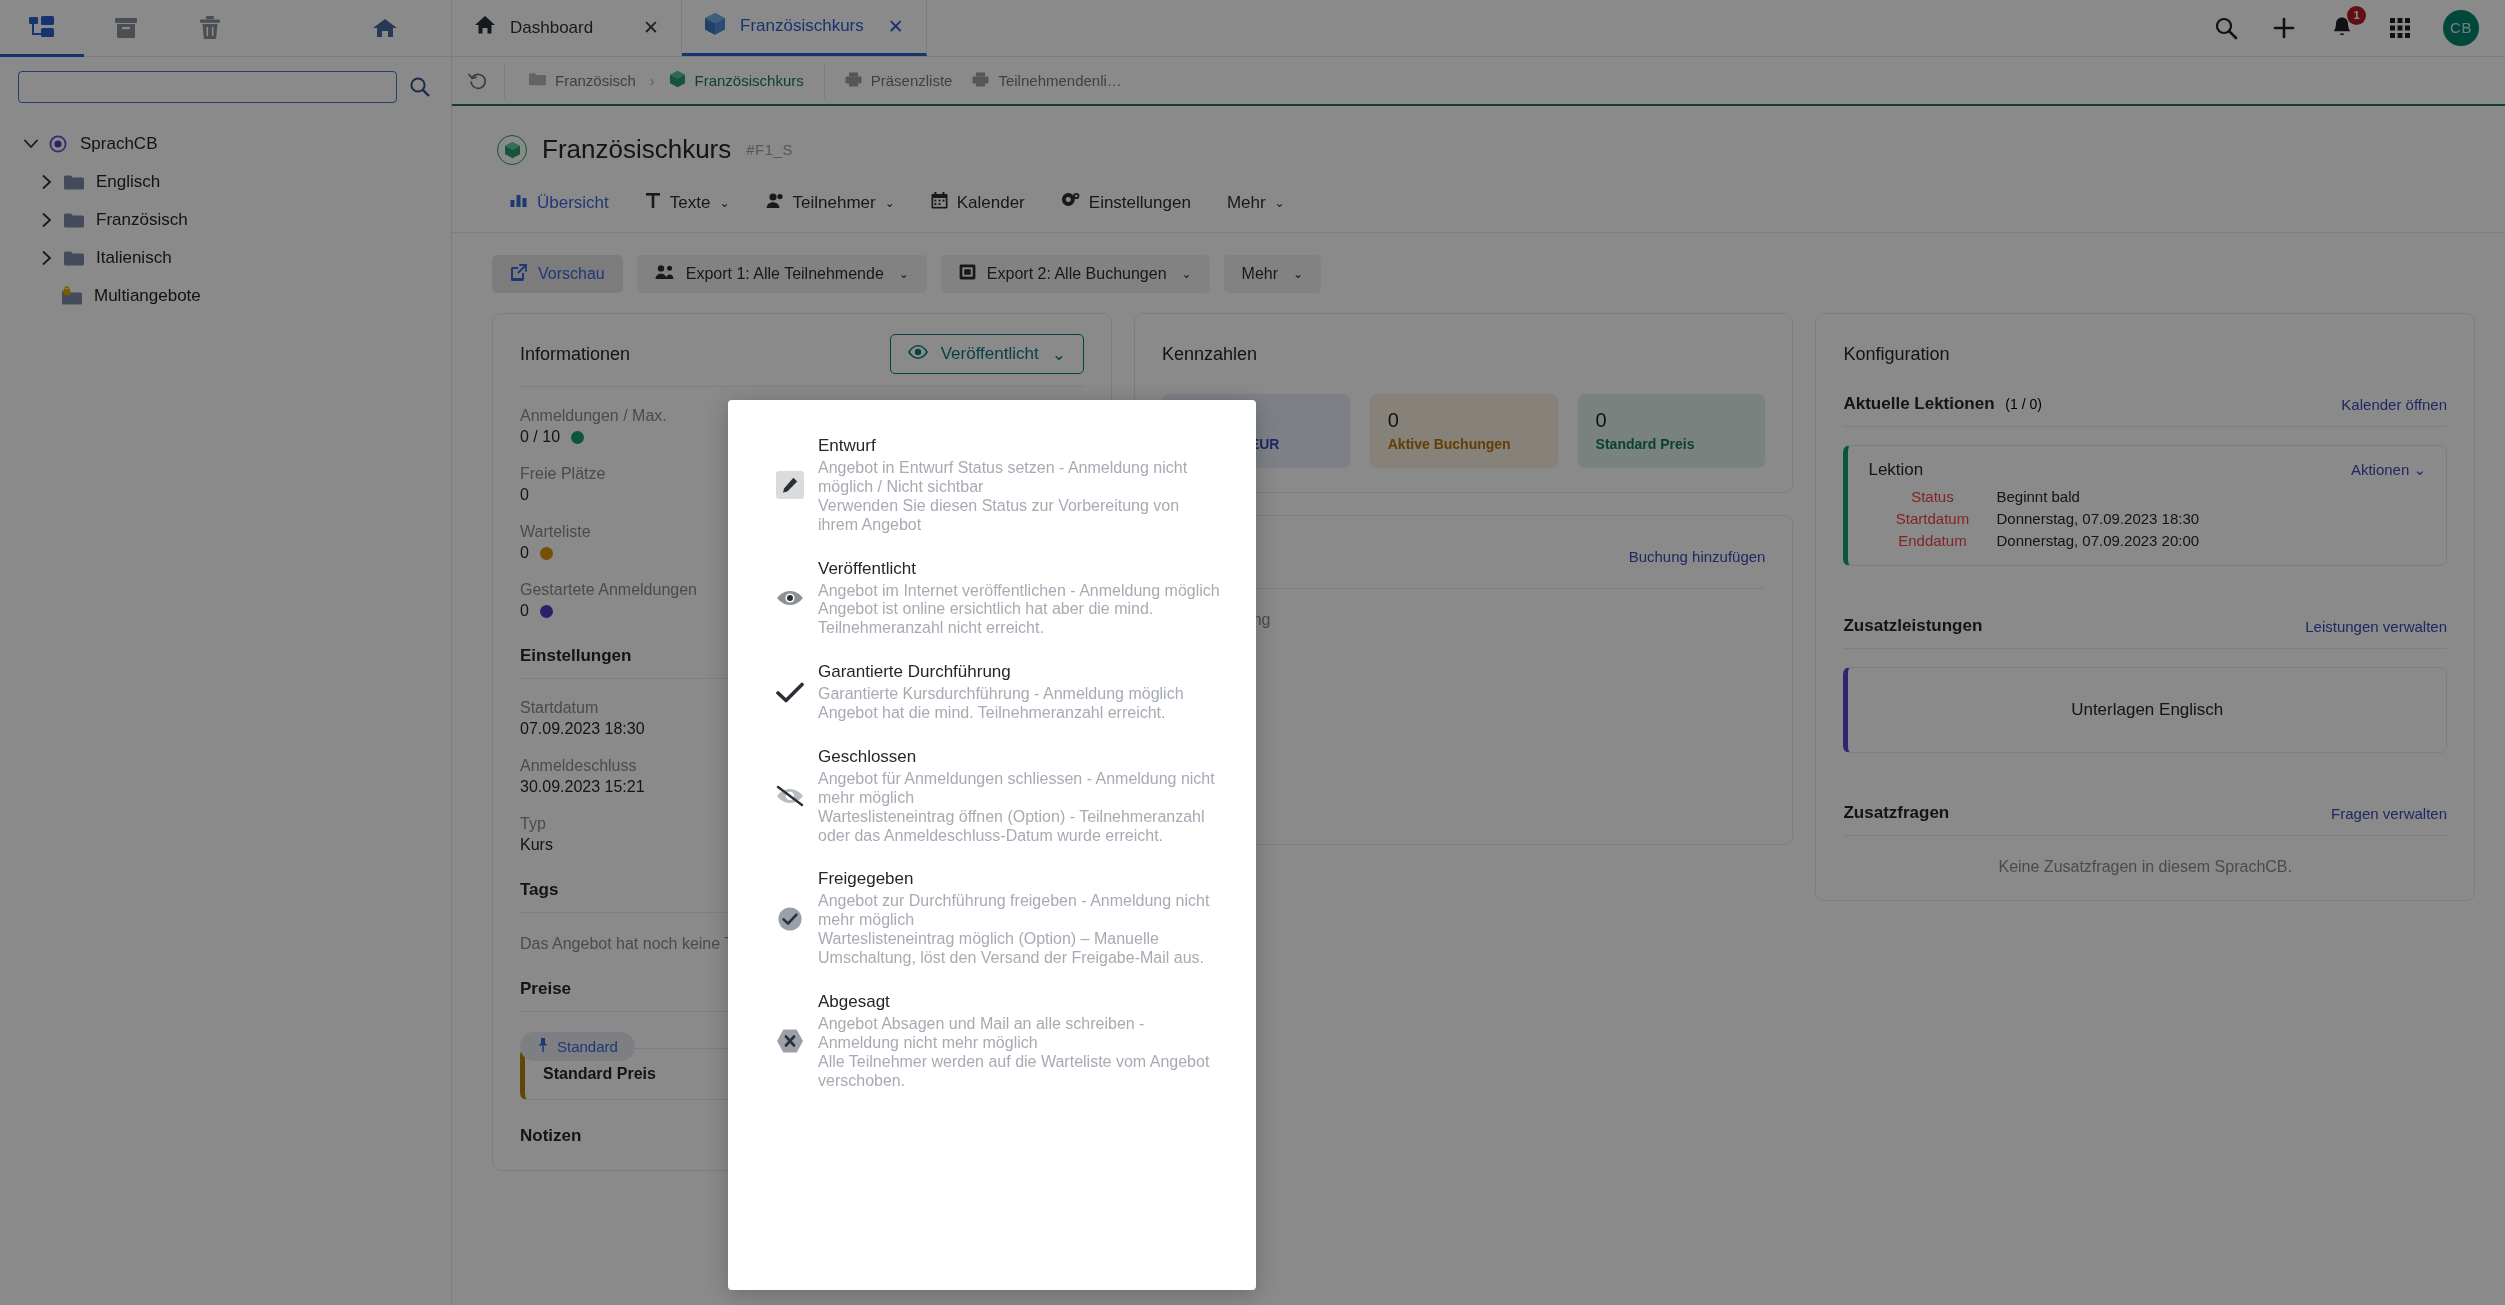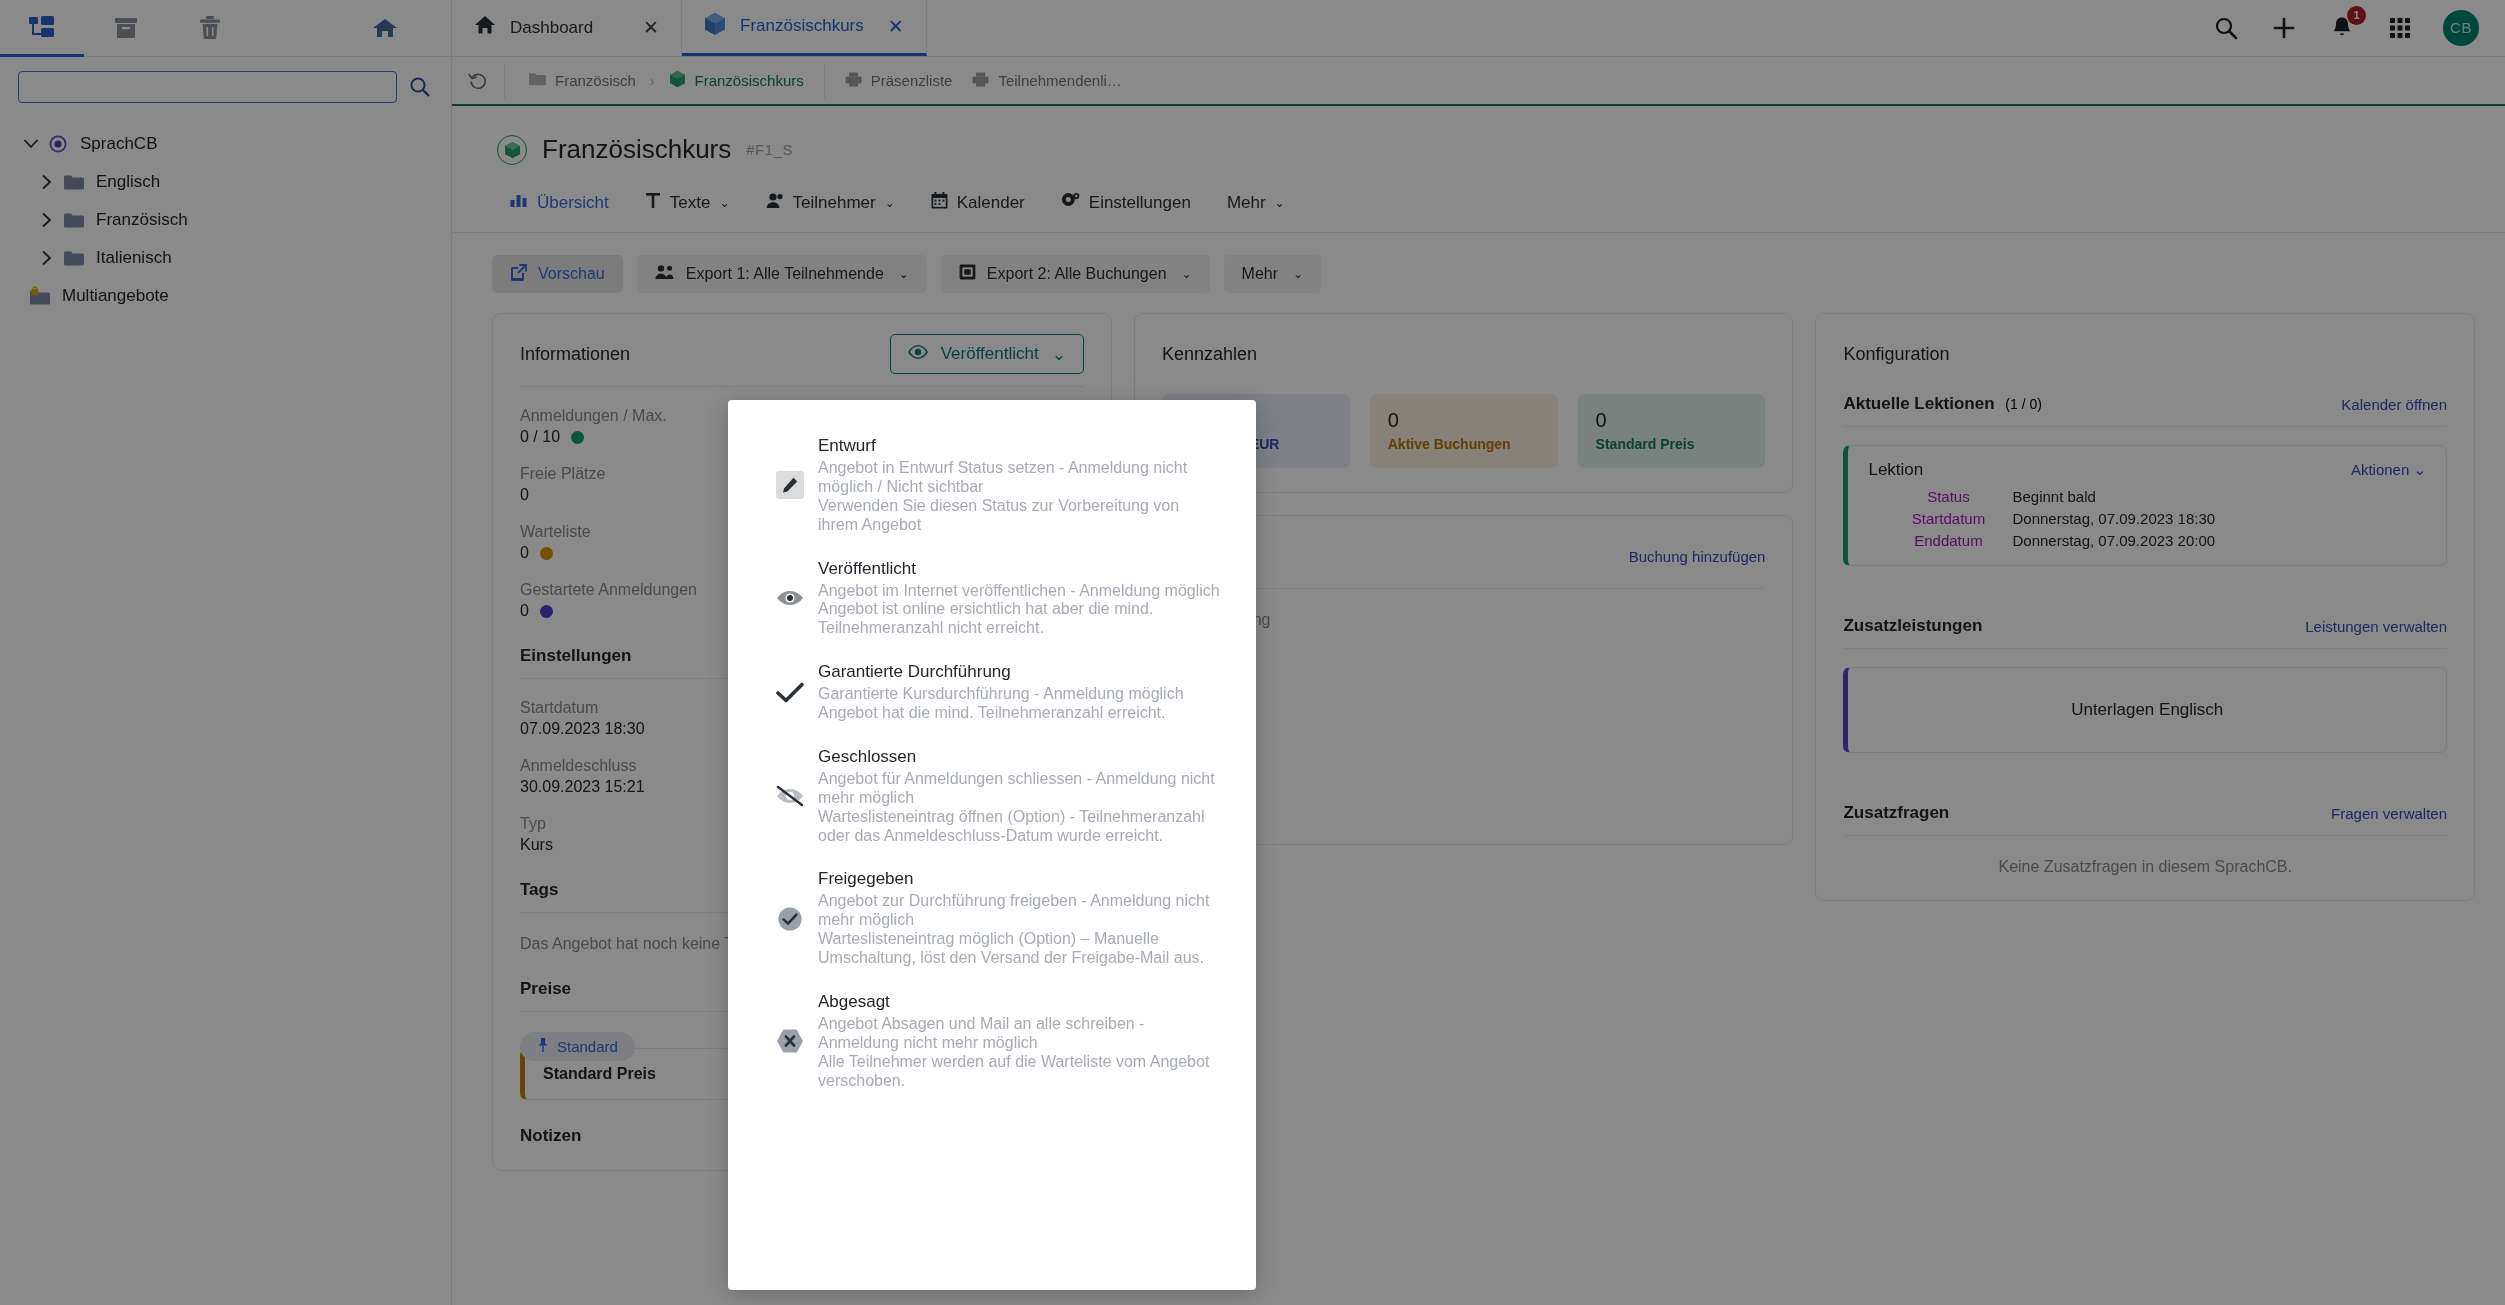--- a/index.html
+++ b/index.html
@@ -27,21 +27,21 @@
   .sb-search-row { display:flex; align-items:center; gap:10px; padding:14px 18px 0 18px; }
   .sb-search-input { flex:1; height:32px; border:1px solid #4a6fd0; border-radius:4px;
                      background:#fff; padding:0 8px; font-size:14px; color:#222; outline:none;}
   .sb-search-ico { width:26px; height:26px; display:flex; align-items:center; justify-content:center; cursor:pointer;}
   .tree { padding:22px 0 0 0; }
   .tree-row { display:flex; align-items:center; height:38px; padding-left:18px; font-size:17px; color:#22262b; cursor:pointer;}
   .tree-row .caret { width:26px; display:flex; align-items:center; justify-content:center; color:#2b2f36; }
   .tree-row .caret svg{display:block}
   .tree-row .t-ico { width:28px; display:flex; align-items:center; justify-content:center; margin-right:8px;}
   .tree-row.lvl1 { padding-left:34px; }
-  .tree-row.lvl1b { padding-left:26px; }
+  .tree-row.lvl1b { padding-left:58px; }
 
   
   .topbar { position:absolute; left:452px; top:0; right:0; height:57px; background:#fff;
             border-bottom:1px solid #e3e5e8; display:flex; align-items:flex-end; }
   .tabstrip { display:flex; height:57px; }
   .ttab { display:flex; align-items:center; gap:14px; padding:0 22px 0 22px; height:57px;
           font-size:17px; color:#2f3338; border-right:1px solid #e6e8ea; cursor:pointer; min-width:230px;}
   .ttab .label { flex:1; }
   .ttab.active { color:#2c5fd0; border-bottom:3px solid #2c5fd0; }
   .ttab .x { font-size:19px; color:#3b3f45; margin-left:10px; }
@@ -127,21 +127,21 @@
   .subhead .t { font-size:17px; font-weight:700; color:#23272c; }
   .subhead .t .cnt { font-size:14px; font-weight:400; color:#000000; margin-left:6px;}
 
   .itembox { border:1px solid #e6e8ea; border-radius:7px; padding:14px 20px 16px 20px; margin-top:18px; }
   .itembox.green-l { border-left:5px solid #12a06e; }
   .itembox.purple-l { border-left:5px solid #5b42d0; padding:32px 20px; }
   .ib-head { display:flex; align-items:center; justify-content:space-between; }
   .ib-title { font-size:17px; color:#23272c; }
   .ib-rows { margin-top:8px; }
   .ib-row { display:flex; font-size:15px; margin-top:5px; }
-  .ib-row .k { width:128px; color:#a21caf;margin-left:16px; }
+  .ib-row .k { width:128px; color:#ef4444; }
   .ib-row .v { color:#23272c; }
 
   
   .popup { position:absolute; left:728px; top:400px; width:528px; height:890px;
            background:#fff; border-radius:4px; box-shadow:0 4px 22px rgba(0,0,0,.22);
            z-index:100; overflow:hidden; padding:28px 0 0 0; }
   .pitem { display:flex; align-items:center; gap:0; padding:8px 34px 16px 34px; cursor:pointer; }
   .pitem .pico { width:56px; min-width:56px; display:flex; align-items:center; justify-content:center;}
   .pitem .ptext { flex:1; }
   .pitem .pt-title { font-size:17px; color:#23272c; margin-bottom:3px;}

